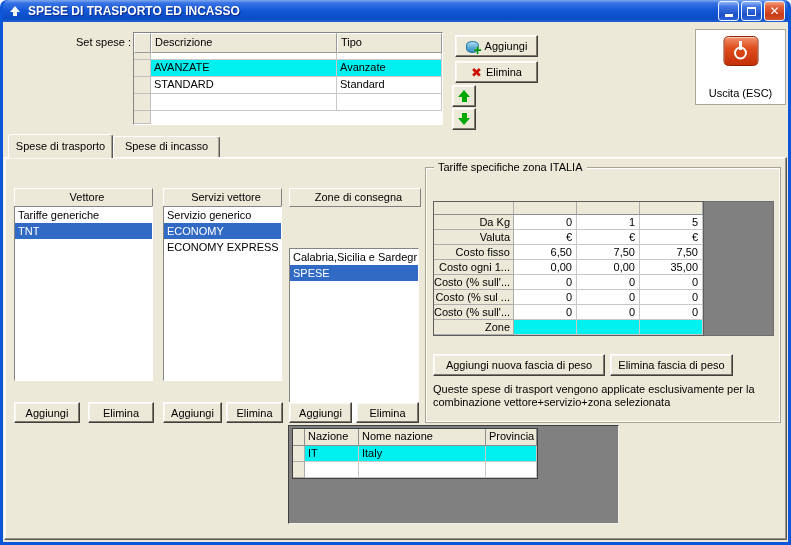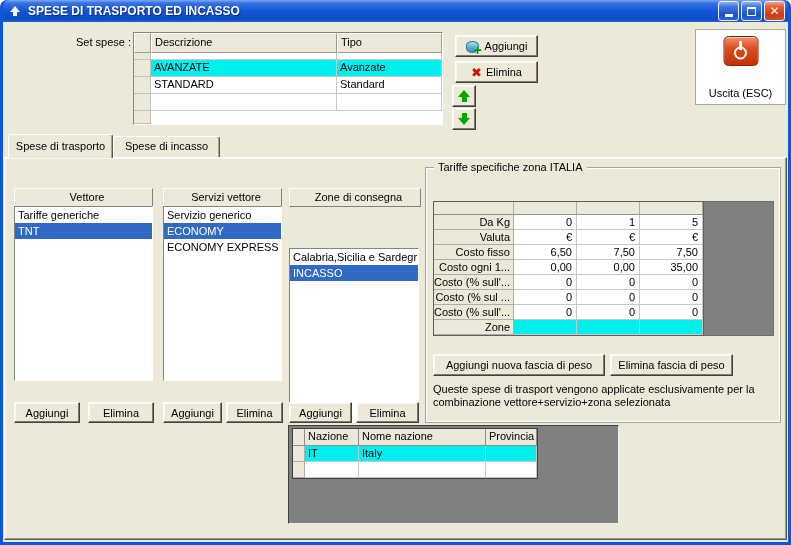--- a/index.html
+++ b/index.html
@@ -216,21 +216,21 @@
         <div class="list-item">Servizio generico</div>
         <div class="list-item selected">ECONOMY</div>
         <div class="list-item">ECONOMY EXPRESS</div>
       </div>
       <div class="abs btn3d" style="left:158px;top:244px;width:59px;height:21px;">Aggiungi</div>
       <div class="abs btn3d" style="left:221px;top:244px;width:57px;height:21px;">Elimina</div>
 
       <div class="abs listhdr" style="left:284px;top:30px;width:132px;height:19px;">Zone di consegna</div>
       <div class="abs listbox" style="left:284px;top:48px;width:130px;height:175px;margin-top:42px;">
         <div class="list-item">Calabria,Sicilia e Sardegr</div>
-        <div class="list-item selected">INCASSO</div>
+        <div class="list-item selected">SPESE</div>
       </div>
       <div class="abs btn3d" style="left:284px;top:244px;width:63px;height:21px;">Aggiungi</div>
       <div class="abs btn3d" style="left:351px;top:244px;width:63px;height:21px;">Elimina</div>
 
       <div class="groupbox" style="left:420px;top:9px;width:356px;height:256px;">
         <span class="legend">Tariffe specifiche zona ITALIA</span>
 
         <div class="abs trfgrid" style="left:7px;top:33px;width:271px;height:135px;">
           <div class="tr-row tr-head">
             <div class="tr-lab tr-hc"></div>

